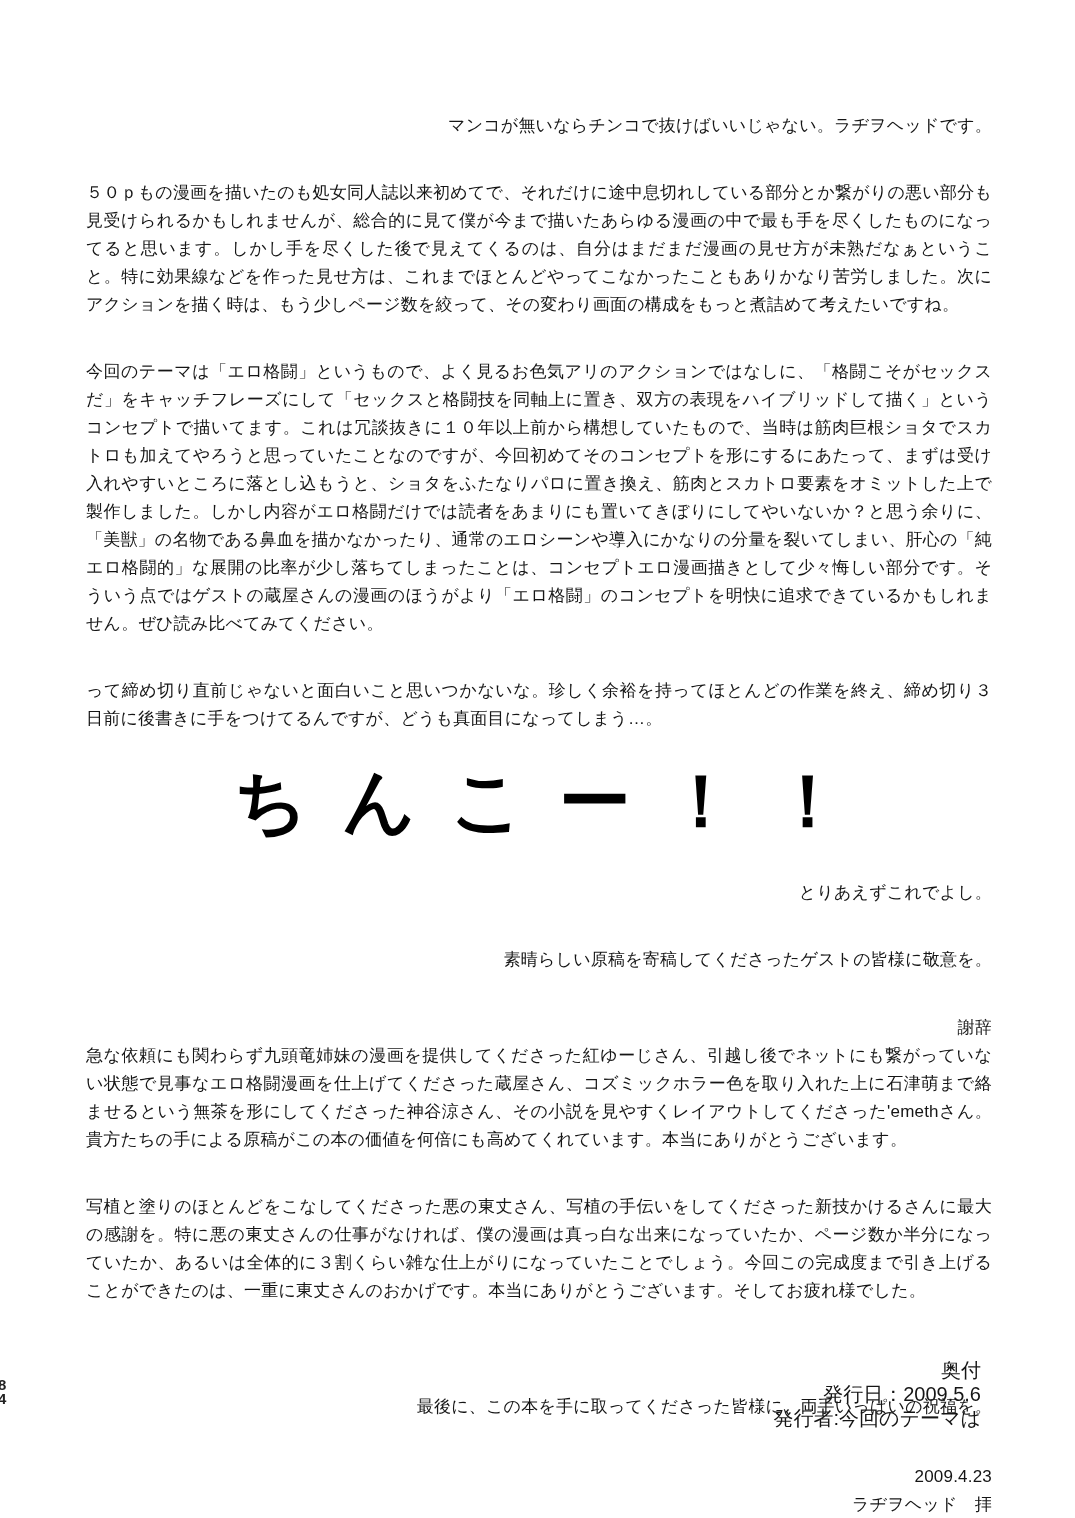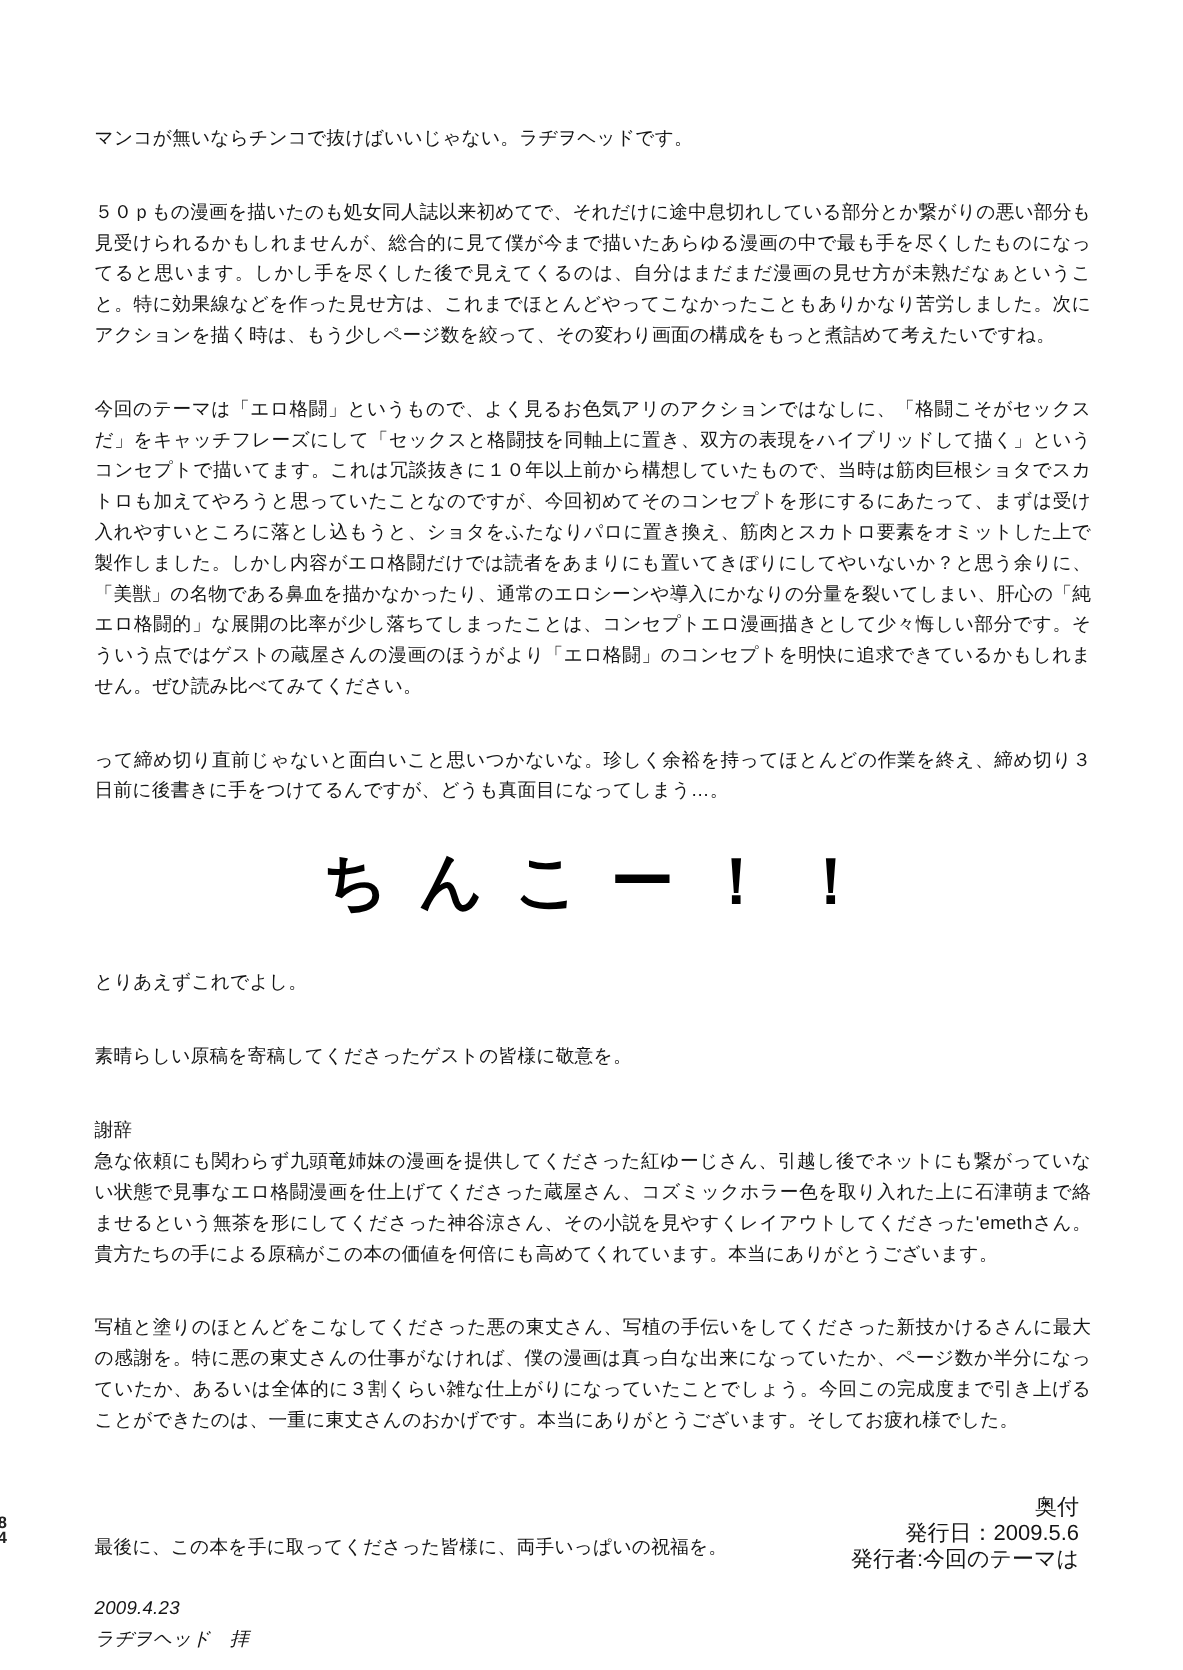--- a/index.html
+++ b/index.html
@@ -26,37 +26,37 @@
     margin: 0;
     font-size: 17px;
     line-height: 28px;
     letter-spacing: 0.2px;
     text-align: justify;
     text-justify: inter-ideograph;
     color: #151515;
   }
   .mt1 { margin-top: 39px; }   
   .mt2 { margin-top: 88px; }   
-  .single { text-align: left; }
+  .single { text-align: right; }
   .shout {
     margin-top: 14px;
     height: 112px;
     font-family: "DejaVu Serif", serif;
     font-weight: 900;
-    font-size: 58px;
+    font-size: 72px;
     line-height: 108px;
     letter-spacing: 0.48em;
     text-indent: 0.48em;
     text-align: center;
     color: #000000;
     white-space: nowrap;
   }
   .shout-after { margin-top: 20px; }
   .thanks-heading { margin-top: 40px; }
-  .date-block { margin-top: 27px; font-style: italic; }
+  .date-block { margin-top: 42px; }
   .colophon {
     position: absolute;
     right: 94px;
     top: 1358px;
     text-align: right;
     font-size: 20px;
     line-height: 24px;
     color: #151515;
   }
   .page-number {

